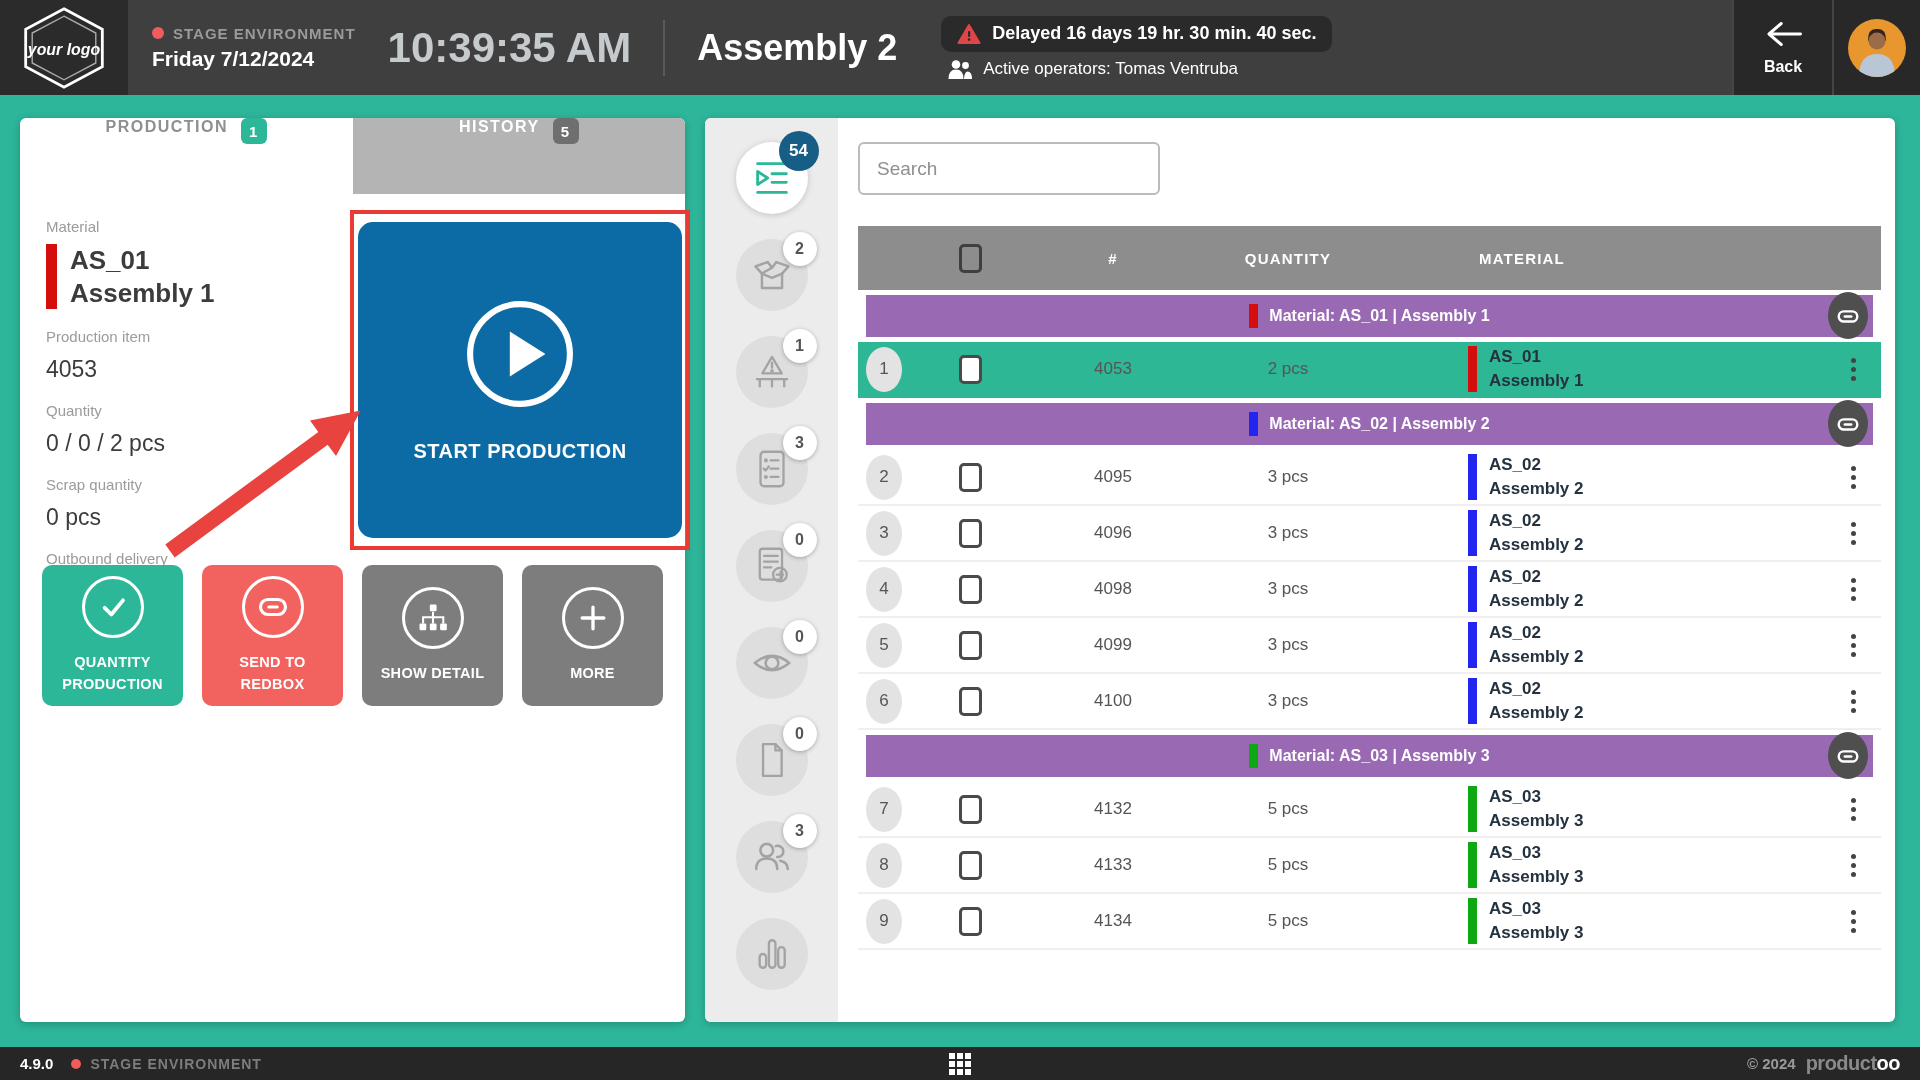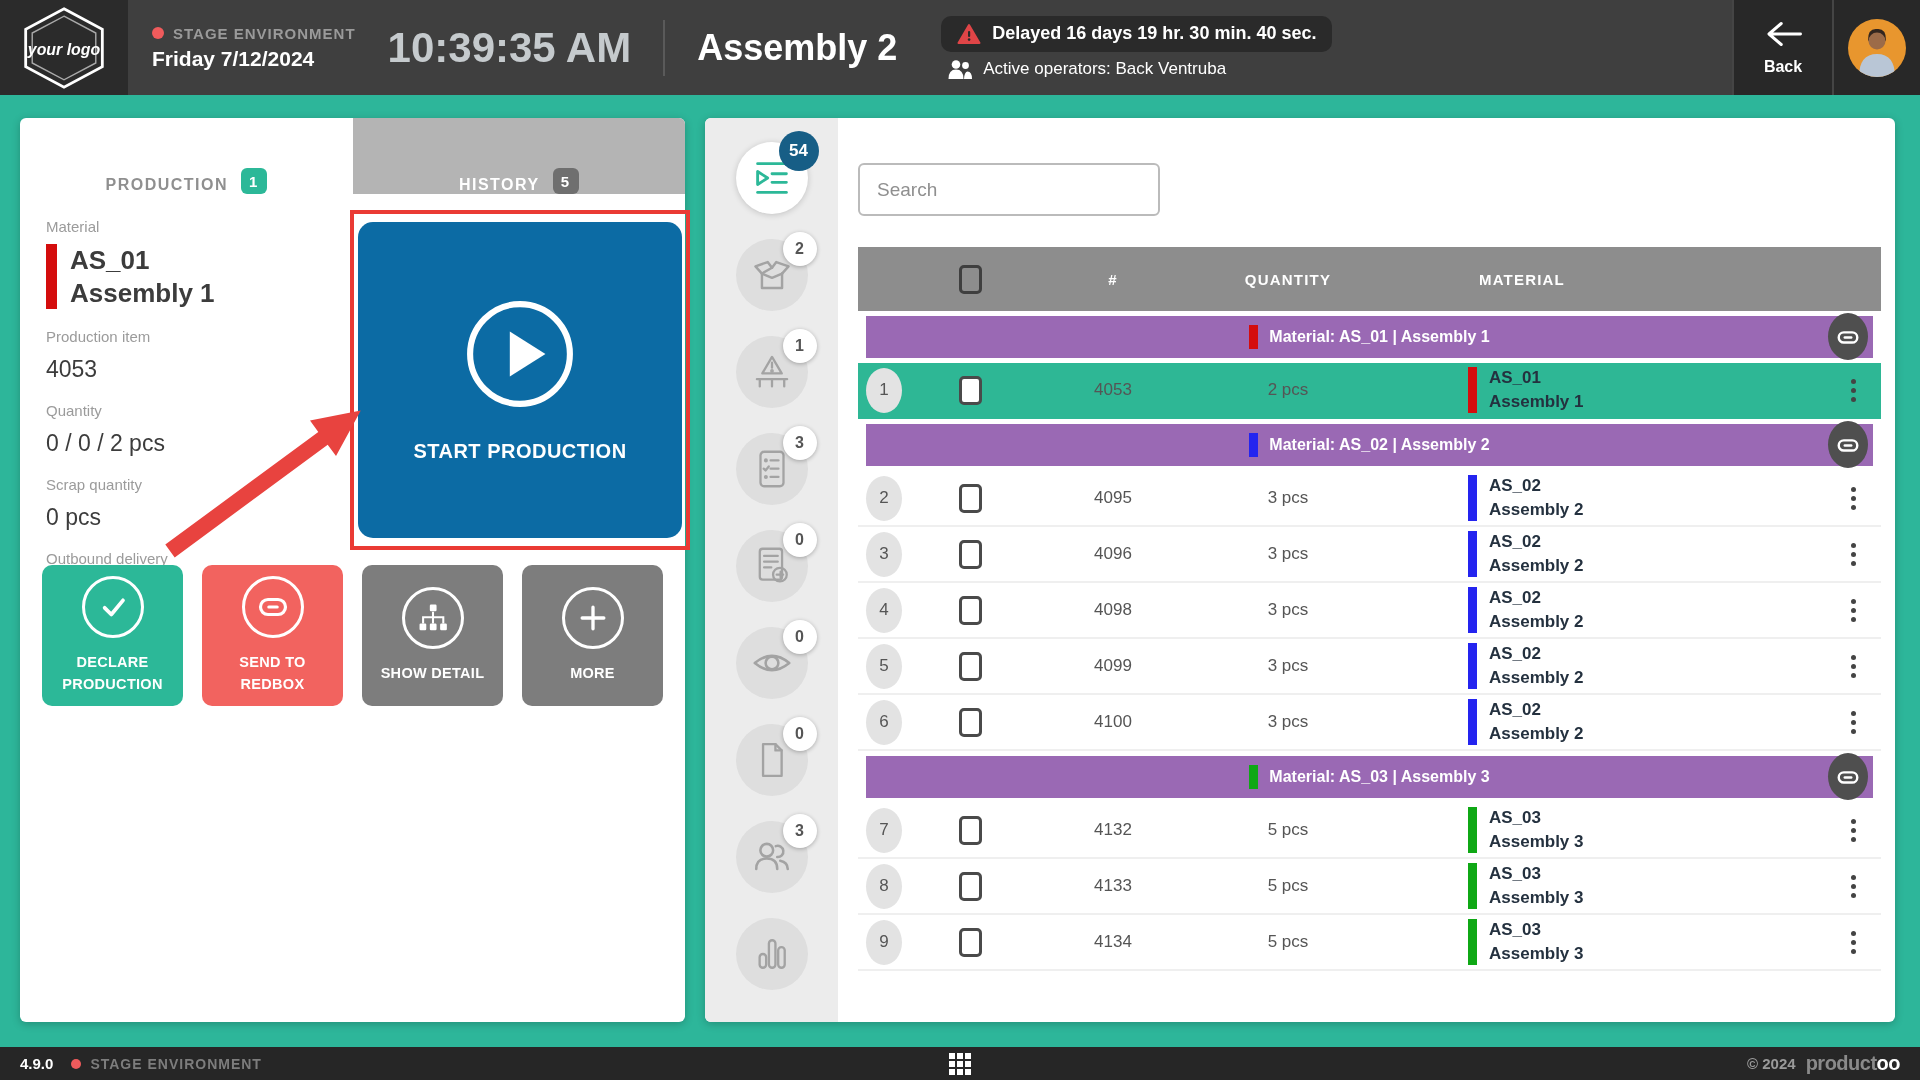--- a/index.html
+++ b/index.html
@@ -20,21 +20,21 @@
   .alert-pill{background:#2a2a2a;border-radius:10px;padding:7px 16px;display:flex;align-items:center;gap:11px;color:#fff;font-weight:bold;font-size:18px;width:fit-content}
   .operators-row{display:flex;align-items:center;gap:10px;color:#fff;font-size:17px;padding-left:6px}
   .hspacer{flex:1}
   .hbtn{width:100px;background:#282828;display:flex;flex-direction:column;align-items:center;justify-content:center;gap:9px;color:#fff;font-size:16px;font-weight:bold;border-left:2px solid #454545;cursor:pointer;flex:none}
   .avatar-block{width:88px;background:#282828;border-left:2px solid #454545;display:flex;align-items:center;justify-content:center;flex:none}
   .avatar{width:58px;height:58px;border-radius:50%;overflow:hidden;flex:none}
 
   
   .left-panel{position:absolute;left:20px;top:118px;width:665px;height:904px;background:#fff;border-radius:6px;box-shadow:0 2px 8px rgba(0,0,0,.22)}
   .tabs{display:flex;height:76px}
-  .tab{flex:1;display:flex;align-items:flex-end;justify-content:center;gap:13px;font-size:16px;font-weight:bold;letter-spacing:1.5px;color:#8f8f8f;cursor:pointer;border-radius:6px 0 0 0}
+  .tab{flex:1;display:flex;align-items:flex-start;justify-content:center;gap:13px;font-size:16px;font-weight:bold;letter-spacing:1.5px;color:#8f8f8f;cursor:pointer;border-radius:6px 0 0 0}
   .tab.history{background:#b4b4b4;color:#fff;border-radius:0 6px 0 0}
   .tab-badge{min-width:26px;height:26px;border-radius:6px;background:#2cb898;color:#fff;display:flex;align-items:center;justify-content:center;font-size:15px;padding:0 5px}
   .tab.history .tab-badge{background:#6f6f6f}
 
   .info{position:absolute;left:26px;top:100px;width:295px}
   .f-label{color:#9b9b9b;font-size:15px;margin-top:19px}
   .f-value{color:#3c3c3c;font-size:23px;margin-top:11px}
   .material-value{display:flex;margin-top:9px}
   .material-bar{width:11px;background:#d40d0d;margin-right:13px;flex:none}
   .material-text{font-size:26px;font-weight:bold;color:#3c3c3c;line-height:1.25}
@@ -50,21 +50,21 @@
 
   
   .right-panel{position:absolute;left:705px;top:118px;width:1190px;height:904px;background:#fff;border-radius:6px;display:flex;box-shadow:0 2px 8px rgba(0,0,0,.22);overflow:hidden}
   .rail{width:133px;background:#ececec;display:flex;flex-direction:column;align-items:center;padding-top:24px;gap:25px;flex:none}
   .rail-item{position:relative;width:72px;height:72px;flex:none}
   .rail-circle{width:72px;height:72px;border-radius:50%;background:#dedede;display:flex;align-items:center;justify-content:center;cursor:pointer}
   .rail-item.active .rail-circle{background:#fff;box-shadow:0 1px 6px rgba(0,0,0,.18)}
   .rail-badge{position:absolute;top:-7px;right:-9px;min-width:34px;height:34px;border-radius:50%;background:#fff;box-shadow:0 1px 4px rgba(0,0,0,.28);display:flex;align-items:center;justify-content:center;color:#555;font-weight:bold;font-size:16px}
   .rail-item.active .rail-badge{background:#175e86;color:#fff;min-width:40px;height:40px;top:-11px;right:-11px;font-size:17px;box-shadow:none}
 
-  .content{flex:1;padding:45px 14px 0 20px;position:relative}
+  .content{flex:1;padding:24px 14px 0 20px;position:relative}
   .search{width:302px;height:53px;border:2px solid #bbb;border-radius:6px;padding:0 17px;font-size:19px;color:#444;outline:none;font-family:inherit}
   .search::placeholder{color:#8f8f8f}
   .otable{margin-top:31px}
   .row-grid{display:grid;grid-template-columns:54px 116px 170px 180px 1fr 56px;align-items:center}
   .thead{height:64px;background:#8d8d8d;color:#fff;font-weight:bold;font-size:15px;letter-spacing:1.2px}
   .th{text-align:center}
   .th.mat{text-align:left;padding-left:101px}
   .cbx{width:23px;height:29px;border:3px solid #4a4a4a;border-radius:5px;background:#fff;margin:0 auto;cursor:pointer}
   .thead .cbx{background:transparent;border-color:#3f3f3f}
   .group-row{height:42px;background:#9a69b4;margin:5px 8px;display:flex;align-items:center;justify-content:center;position:relative;color:#fff;font-weight:bold;font-size:16px}
@@ -126,21 +126,21 @@
     </div>
     <div class="operators-row">
       <span class="icn">
         <svg width="26" height="21" viewBox="0 0 26 21">
             <circle cx="9" cy="5.5" r="4.3" fill="#fff"></circle>
             <path d="M1.5 20 Q1.5 10.5 9 10.5 Q16.5 10.5 16.5 20 Z" fill="#fff"></path>
             <circle cx="18.5" cy="6.5" r="3.4" fill="#fff"></circle>
             <path d="M17 20 Q17.5 12.5 20.5 12.5 Q25 12.5 25 20 Z" fill="#fff"></path>
           </svg>
       </span>
-      <span>Active operators: Back Ventruba</span>
+      <span>Active operators: Tomas Ventruba</span>
     </div>
   </div>
   <div class="hspacer"></div>
   <div class="hbtn">
     <span class="icn">
       <svg width="42" height="30" viewBox="0 0 48 34">
           <path d="M44 17 H10 M22 5 L8 17 L22 29" fill="none" stroke="#fff" stroke-width="3.4" stroke-linecap="round" stroke-linejoin="round"></path>
         </svg>
     </span>
     <span>Back</span>
@@ -202,21 +202,21 @@
     <polygon points="24.7,171.4 177.7,58.7 186,70 210.8,24.4 160,34.6 168.3,45.9 15.3,158.6" fill="#e8433f"></polygon>
   </svg>
 
   <div class="actions">
       <button class="action-btn" style="background: rgb(44, 184, 152);">
         <span class="action-circle">
           <svg width="40" height="40" viewBox="0 0 48 48" fill="none" stroke-linecap="round" stroke-linejoin="round" stroke="#fff" stroke-width="4.5">
             <path d="M14 25 l8 8 l14 -17"></path>
           </svg>
         </span>
-        <span>DECLARE PRODUCTION</span>
+        <span>QUANTITY PRODUCTION</span>
       </button>
       <button class="action-btn" style="background: rgb(242, 99, 95);">
         <span class="action-circle">
           <svg width="40" height="40" viewBox="0 0 48 48" fill="none" stroke-linecap="round" stroke-linejoin="round" stroke="#fff" stroke-width="3.8">
             <rect x="9" y="15" width="30" height="18" rx="9"></rect>
             <path d="M19 24 H29"></path>
           </svg>
         </span>
         <span>SEND TO REDBOX</span>
       </button>

